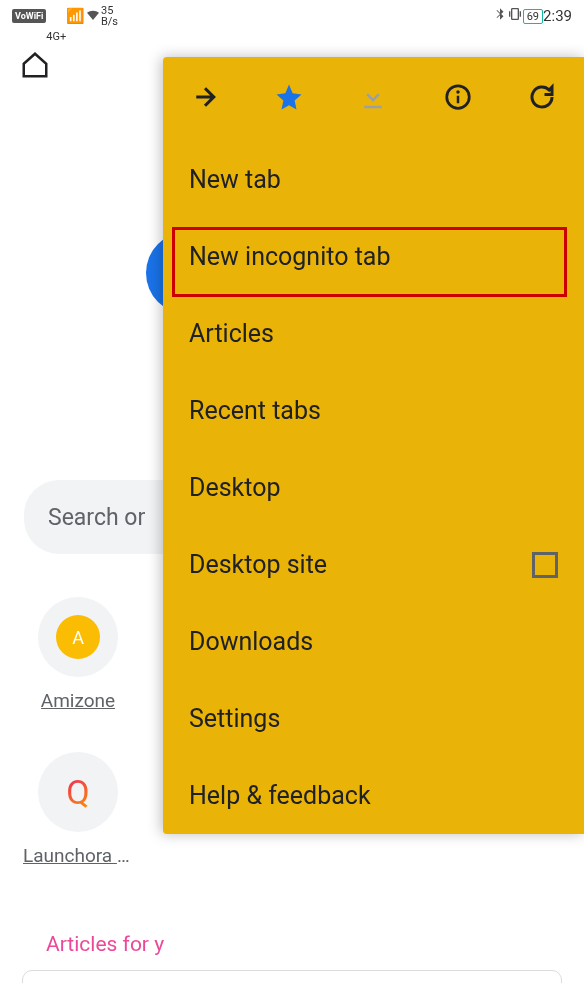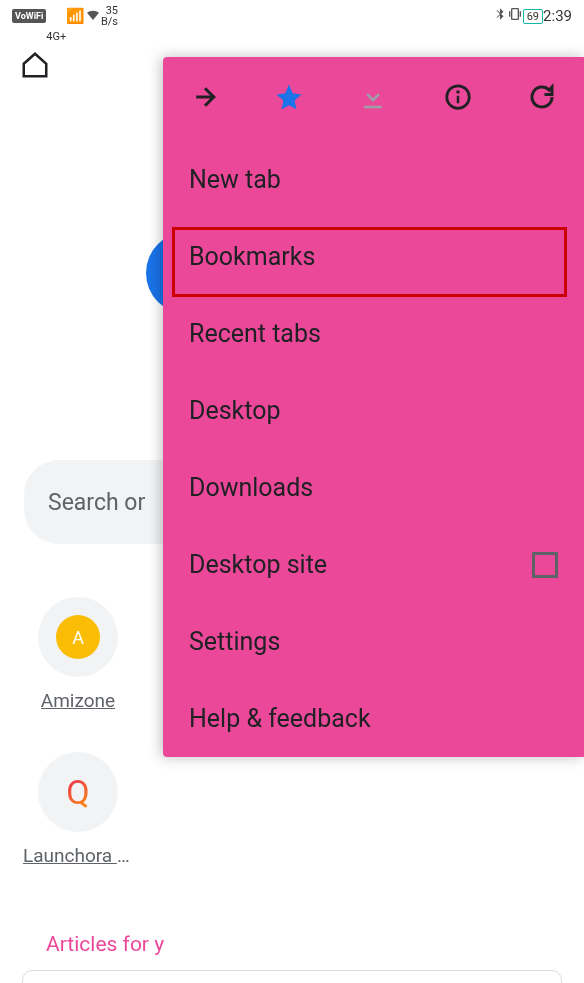--- a/index.html
+++ b/index.html
@@ -26,21 +26,21 @@
     }
     .vowifi {
       background: #555;
       color: #fff;
       font-size: 9px;
       padding: 2px 3px;
       border-radius: 2px;
       font-weight: bold;
     }
     .sig { font-size: 11px; margin-top: 40px; }
-    .net-speed { font-size: 11px; line-height: 1; text-align: right; }
+    .net-speed { font-size: 11px; line-height: 1; }
     .battery-box {
       border: 1px solid #14b8a6;
       padding: 0 3px;
       font-size: 11px;
       border-radius: 2px;
     }
     .toolbar {
       height: 70px;
       display: flex;
       align-items: center;
@@ -56,23 +56,23 @@
       height: 82px;
       background: #1a73e8;
       border-radius: 50%;
       position: absolute;
       left: 146px;
       top: 130px;
     }
     .search-pill {
       position: absolute;
       left: 24px;
-      top: 358px;
+      top: 378px;
       width: 200px;
-      height: 84px;
+      height: 74px;
       background: #f1f3f4;
       border-radius: 35px;
       display: flex;
       align-items: center;
       padding: 0 24px;
       font-size: 23px;
       color: #5f6368;
     }
     .site-tiles {
       position: absolute;
@@ -132,21 +132,21 @@
       display: flex;
       justify-content: space-between;
       align-items: center;
     }
     
     .menu {
       position: absolute;
       left: 163px;
       top: 57px;
       width: 421px;
-      background: #ec4899;
+      background: #eab308;
       box-shadow: -2px 0 14px rgba(0,0,0,0.25);
       border-radius: 4px 0 0 4px;
     }
     .menu-top {
       display: flex;
       justify-content: space-around;
       align-items: center;
       height: 84px;
     }
     .menu-top svg { width: 30px; height: 30px; }
@@ -264,26 +264,27 @@
         </svg>
     </span>
     <span>
       <svg viewBox="0 0 24 24">
           <path fill="none" stroke="#202124" stroke-width="2.4" d="M20 12a8 8 0 1 1-2.3-5.6L20 4v6h-6"></path>
         </svg>
     </span>
   </div>
   <div class="menu-items">
     <div class="item">New tab</div>
-    <div class="item">Bookmarks</div>
+    <div class="item">New incognito tab</div>
+    <div class="item">Articles</div>
     <div class="item">Recent tabs</div>
     <div class="item">Desktop</div>
-    <div class="item">Downloads</div>
     <div class="item">
       <span>Desktop site</span>
       <span class="checkbox"></span>
     </div>
+    <div class="item">Downloads</div>
     <div class="item">Settings</div>
     <div class="item">Help &amp; feedback</div>
   </div>
 </div>
 
 <div class="highlight"></div>
 
 </body></html>

